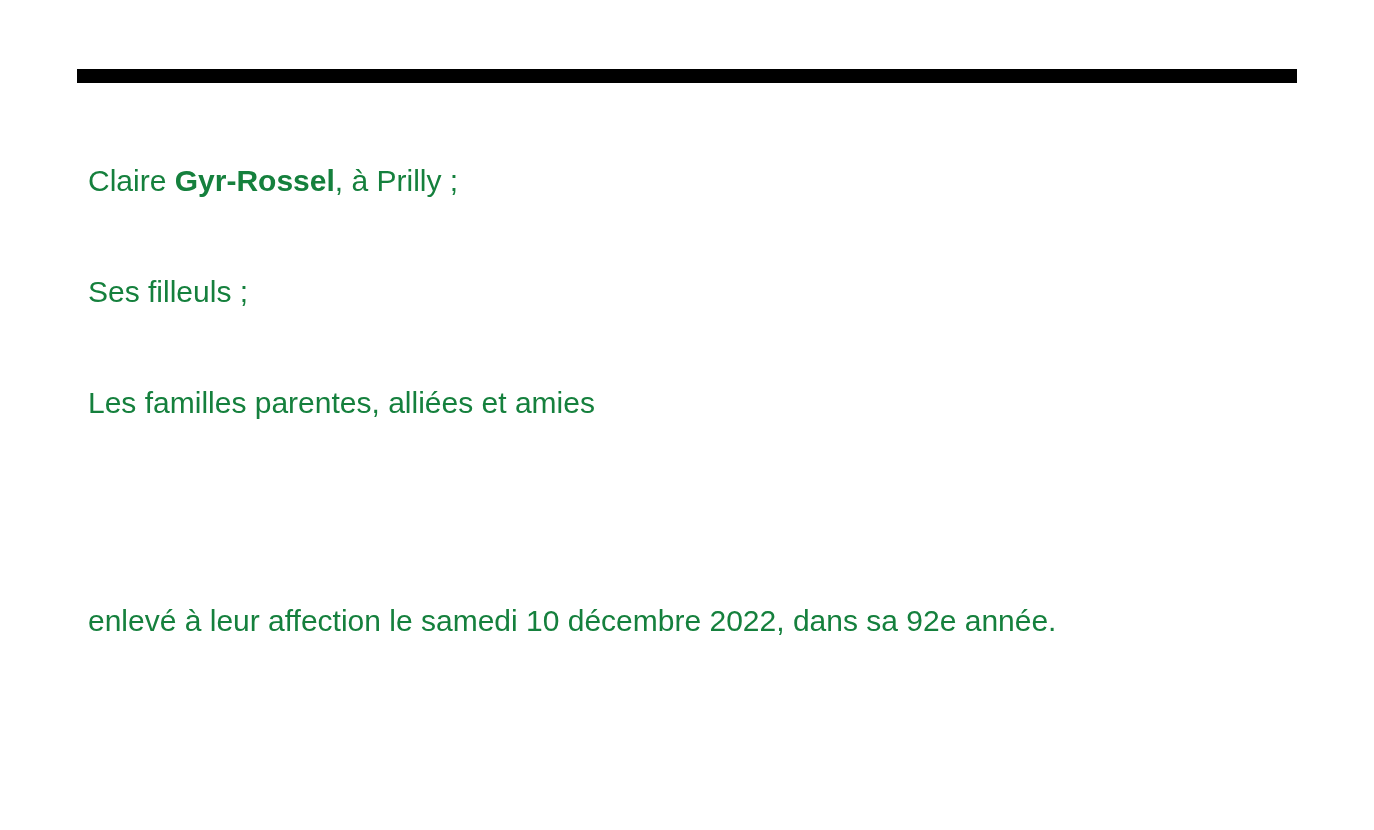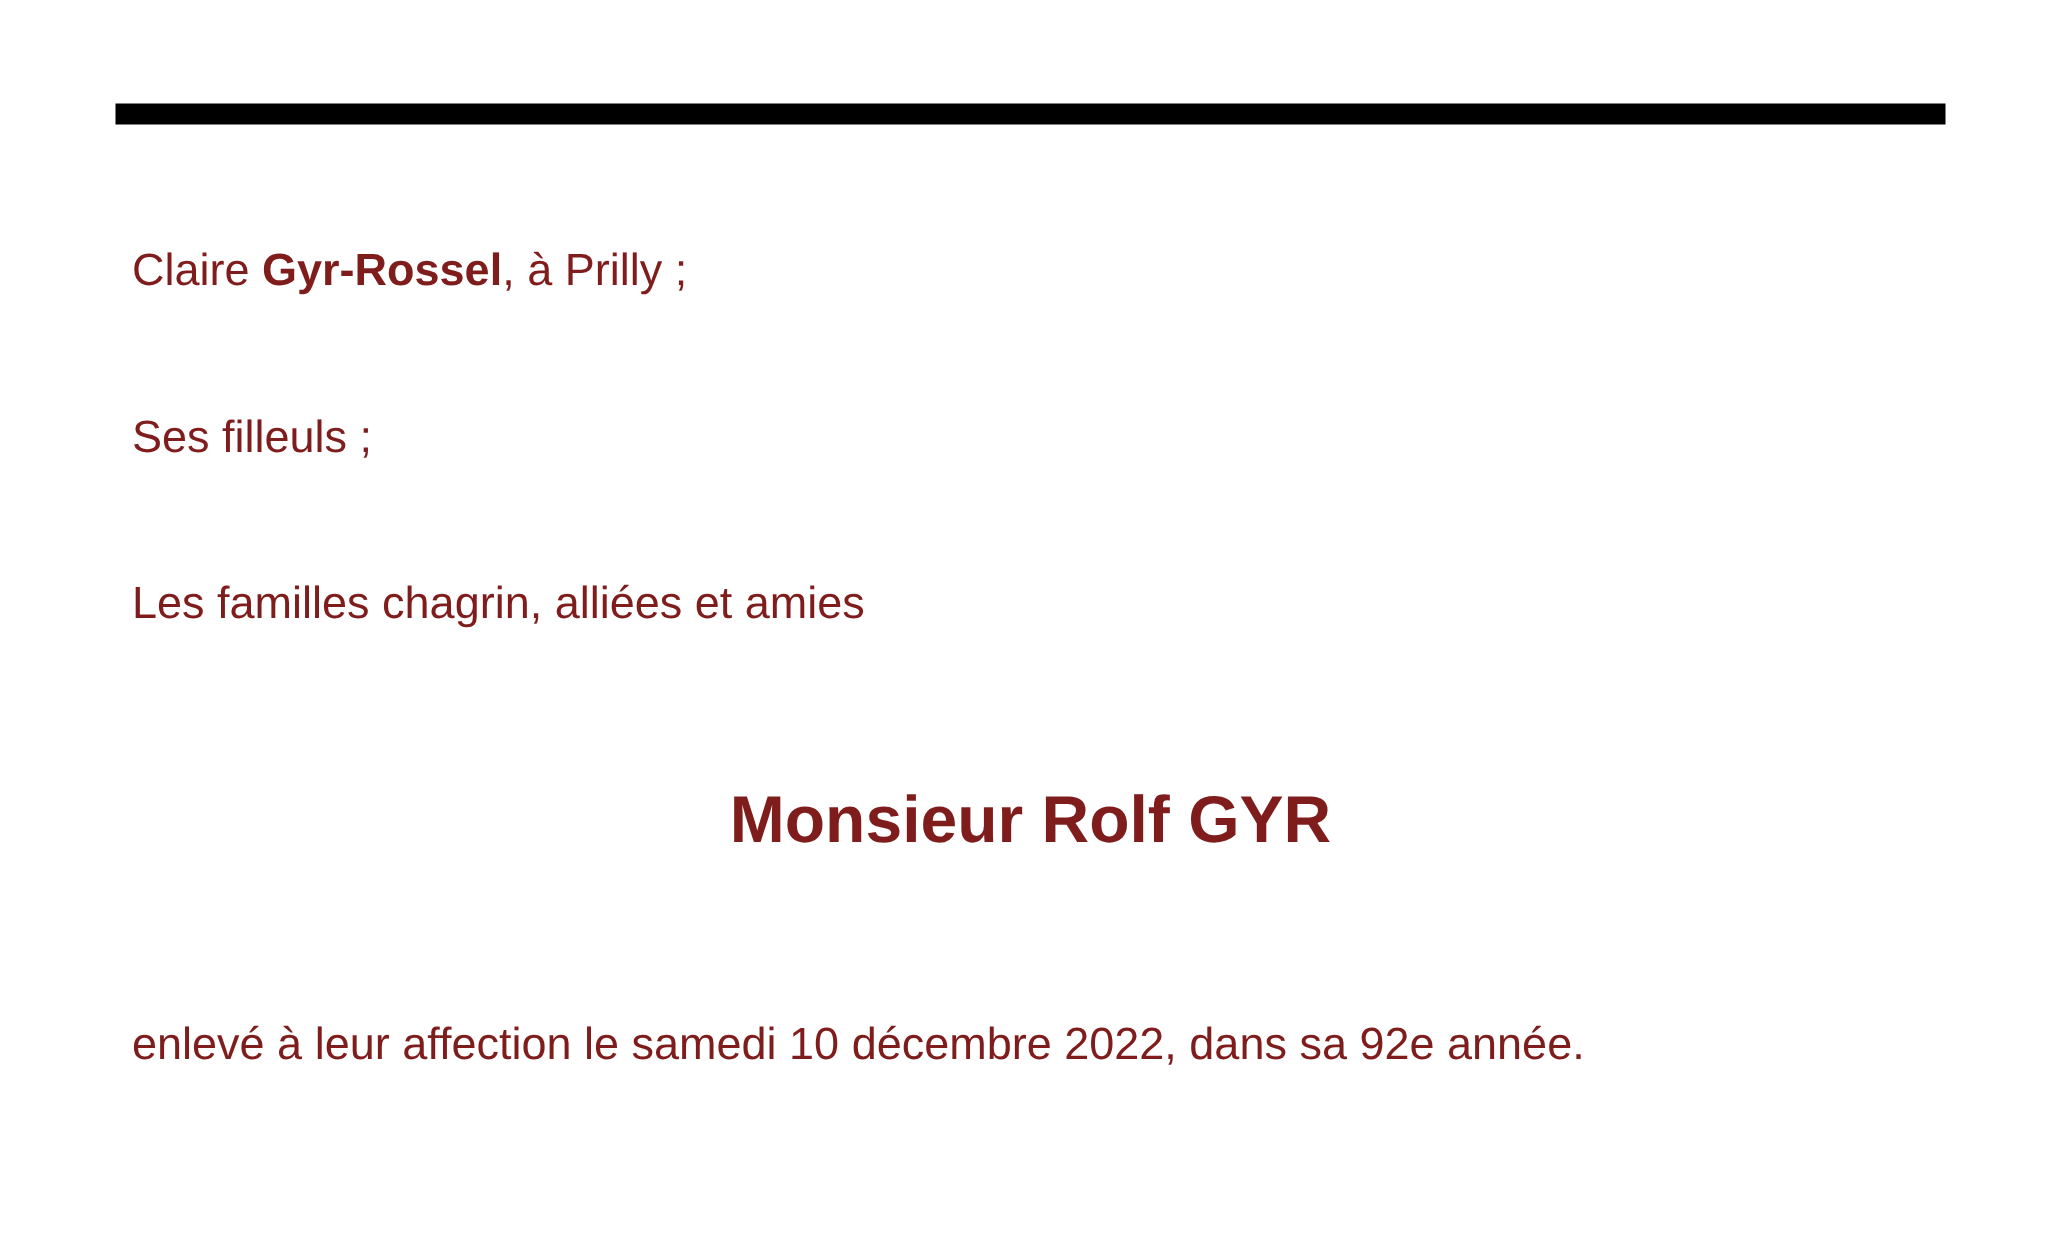--- a/index.html
+++ b/index.html
@@ -7,21 +7,21 @@
     padding: 0;
     background: #ffffff;
   }
   .page {
     position: relative;
     width: 1374px;
     height: 830px;
     background: #ffffff;
     overflow: hidden;
     font-family: "Liberation Sans", sans-serif;
-    color: #7f1d1d;
+    color: #15803d;
   }
   .content {
     position: absolute;
     left: 77px;
     top: 0;
     width: 1220px;
   }
   .rule-top {
     margin-top: 69px;
     width: 100%;
@@ -57,24 +57,23 @@
 <body>
 
 <div class="page">
   <div class="content">
 
     <div class="rule-top"></div>
 
     <div class="intro">
       <div><span>Claire </span><span class="bold-name">Gyr-Rossel</span><span>, à Prilly ;</span></div>
       <div>Ses filleuls ;</div>
-      <div>Les familles chagrin, alliées et amies</div>
+      <div>Les familles parentes, alliées et amies</div>
     </div>
 
-    <div class="deceased-title">Monsieur Rolf GYR</div>
 
     <div class="details">
       <div>enlevé à leur affection le samedi 10 décembre 2022, dans sa 92e année.</div>
       
       
       
       
       
     </div>
 

